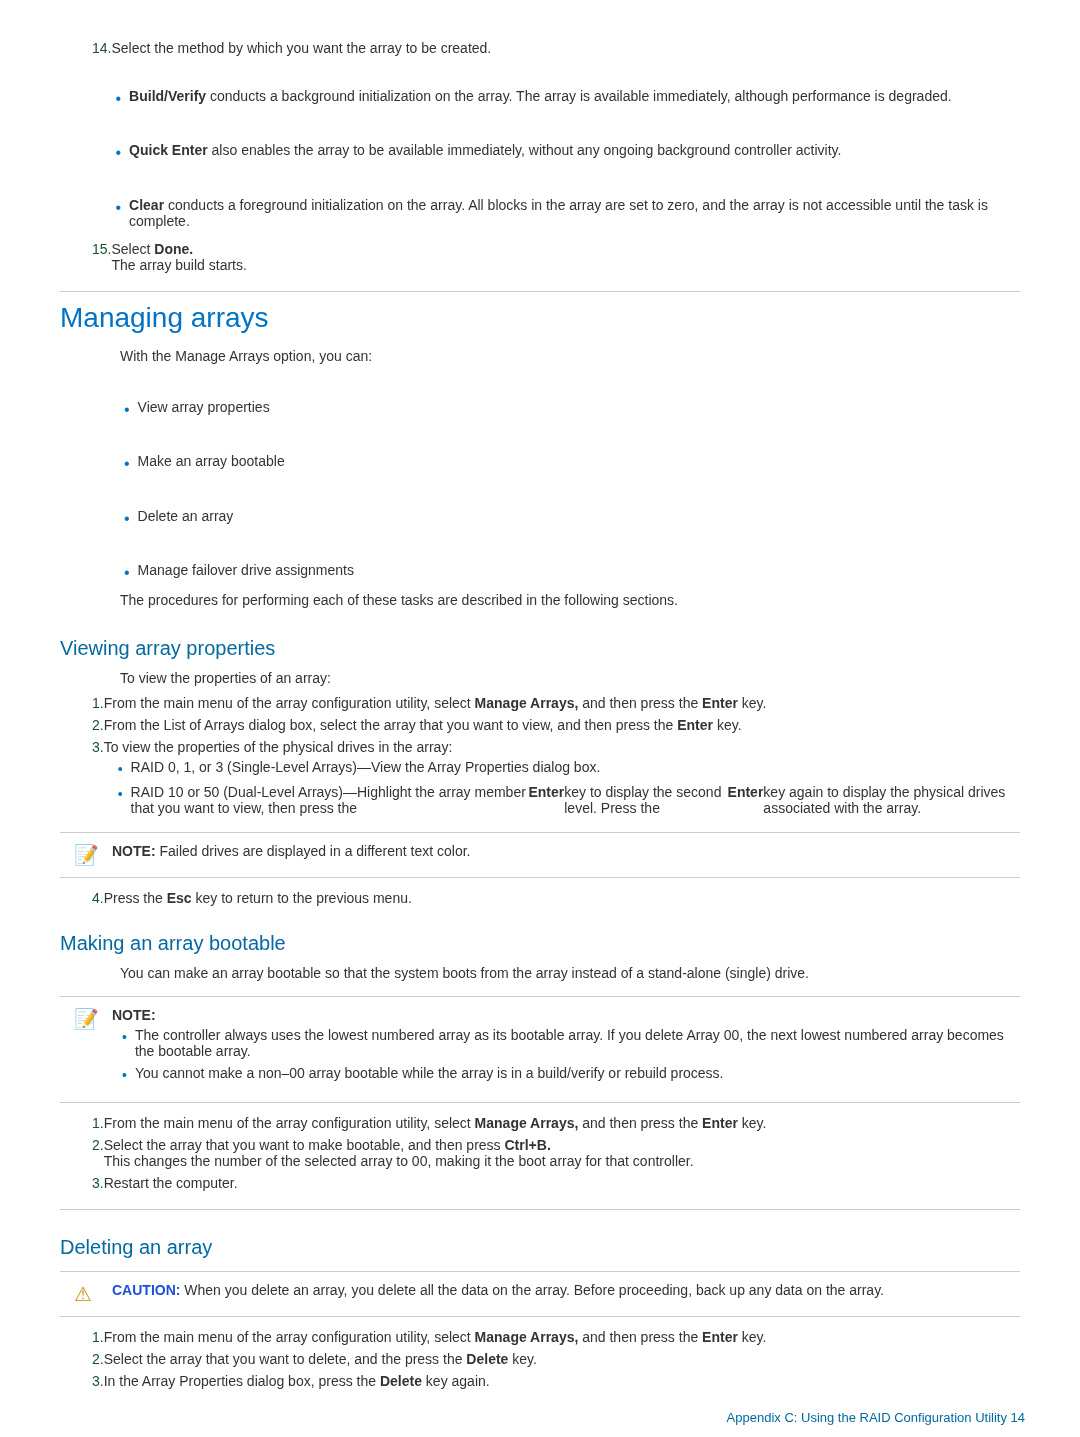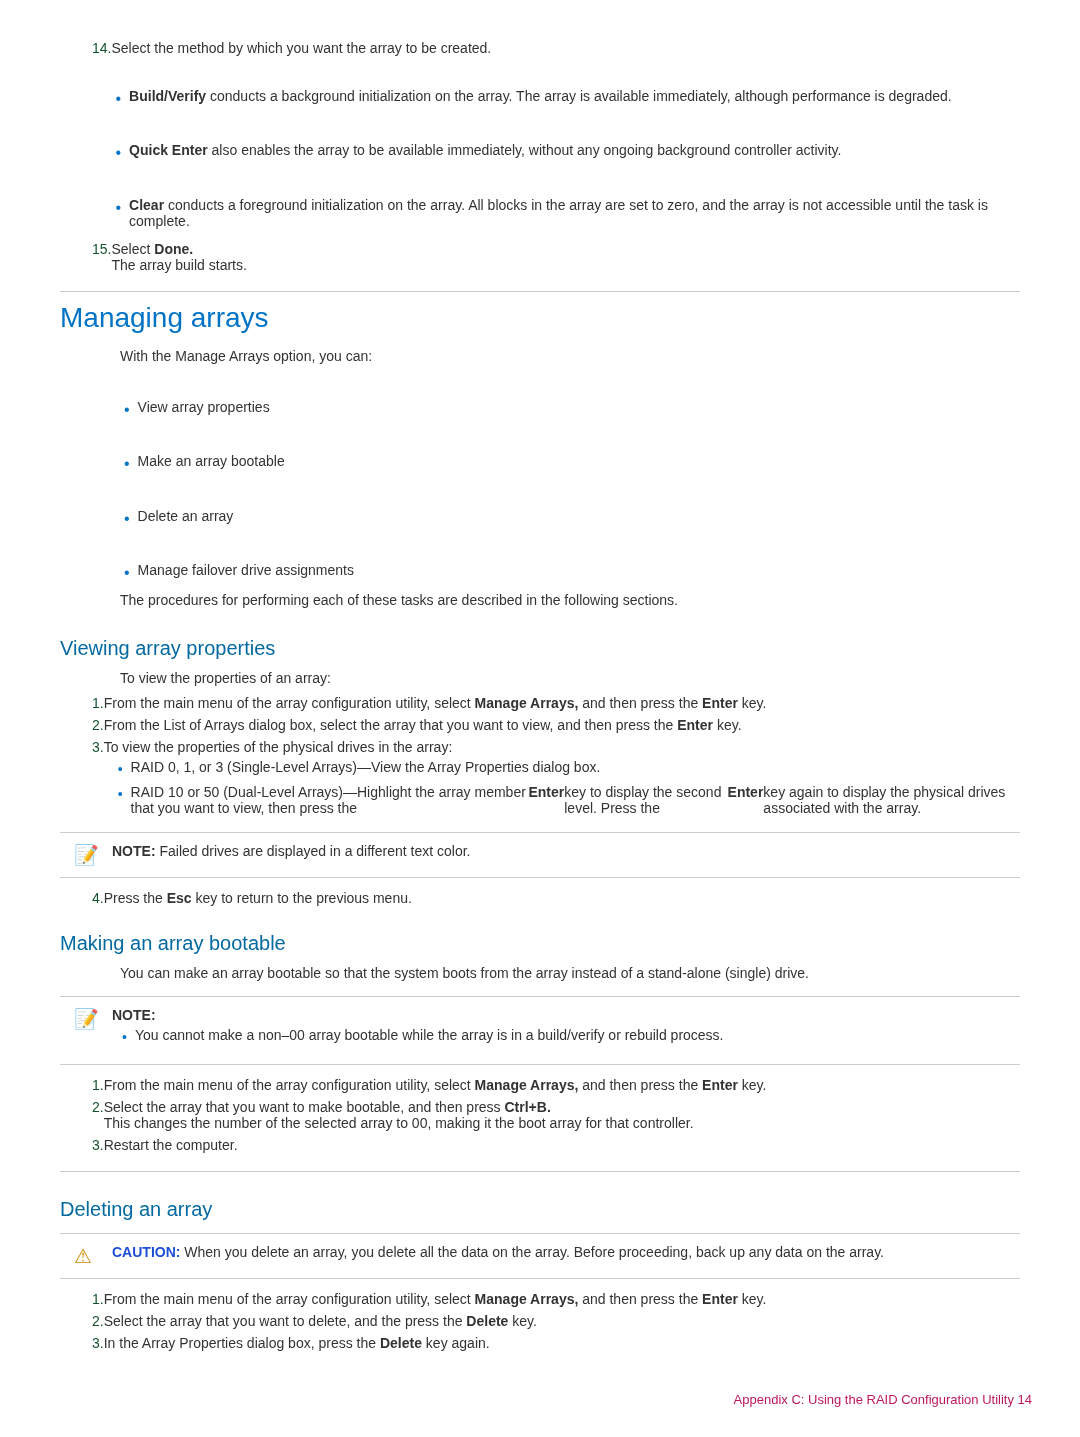--- a/index.html
+++ b/index.html
@@ -107,23 +107,23 @@
     .bold { font-weight: bold; }
     p { margin-bottom: 6px; line-height: 1.5; }
     .section-divider {
       border: none;
       border-top: 1px solid #cccccc;
       margin: 18px 0 10px 0;
     }
     .footer {
       position: absolute;
       bottom: 30px;
-      right: 48px;
+      right: 55px;
       font-size: 13px;
-      color: #be185d;
+      color: #0369a1;
     }
     .sub-bullet-list {
       list-style: none;
       padding: 0;
       margin: 4px 0;
     }
     .sub-bullet-list li {
       display: flex;
       align-items: flex-start;
       margin-bottom: 4px;
@@ -259,20 +259,21 @@
 </ol>
 
 <h2 class="subsection-heading">Making an array bootable</h2>
 <p class="intro-text">You can make an array bootable so that the system boots from the array instead of a stand-alone (single) drive.</p>
 
 <div class="note-box">
   <div class="note-icon">📝</div>
   <div>
     <span class="note-label">NOTE:</span>
     <ul class="note-content-list">
+      <li>The controller always uses the lowest numbered array as its bootable array. If you delete Array 00, the next lowest numbered array becomes the bootable array.</li>
       <li>You cannot make a non–00 array bootable while the array is in a build/verify or rebuild process.</li>
     </ul>
   </div>
 </div>
 
 <ol class="numbered-list">
   <li>
     <span class="num">1.</span>
     <div class="content">
       From the main menu of the array configuration utility, select <span class="bold">Manage Arrays,</span> and then press the <span class="bold">Enter</span> key.

